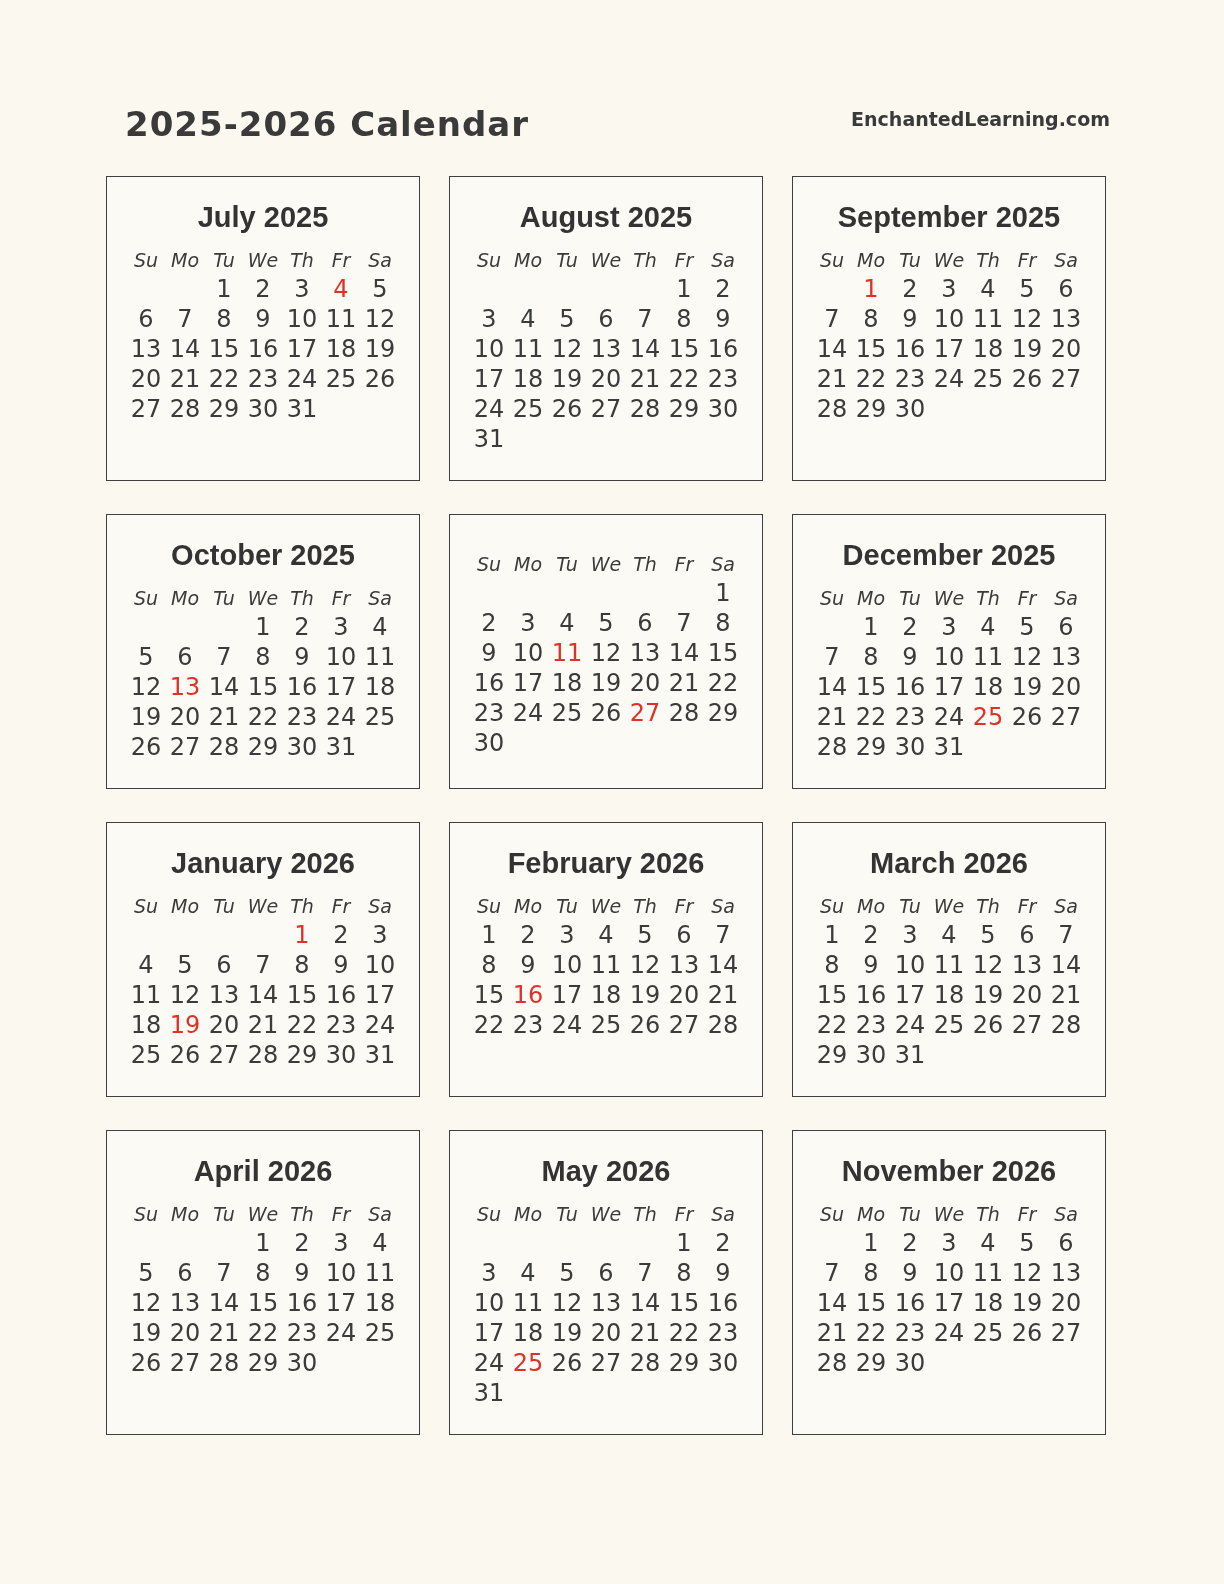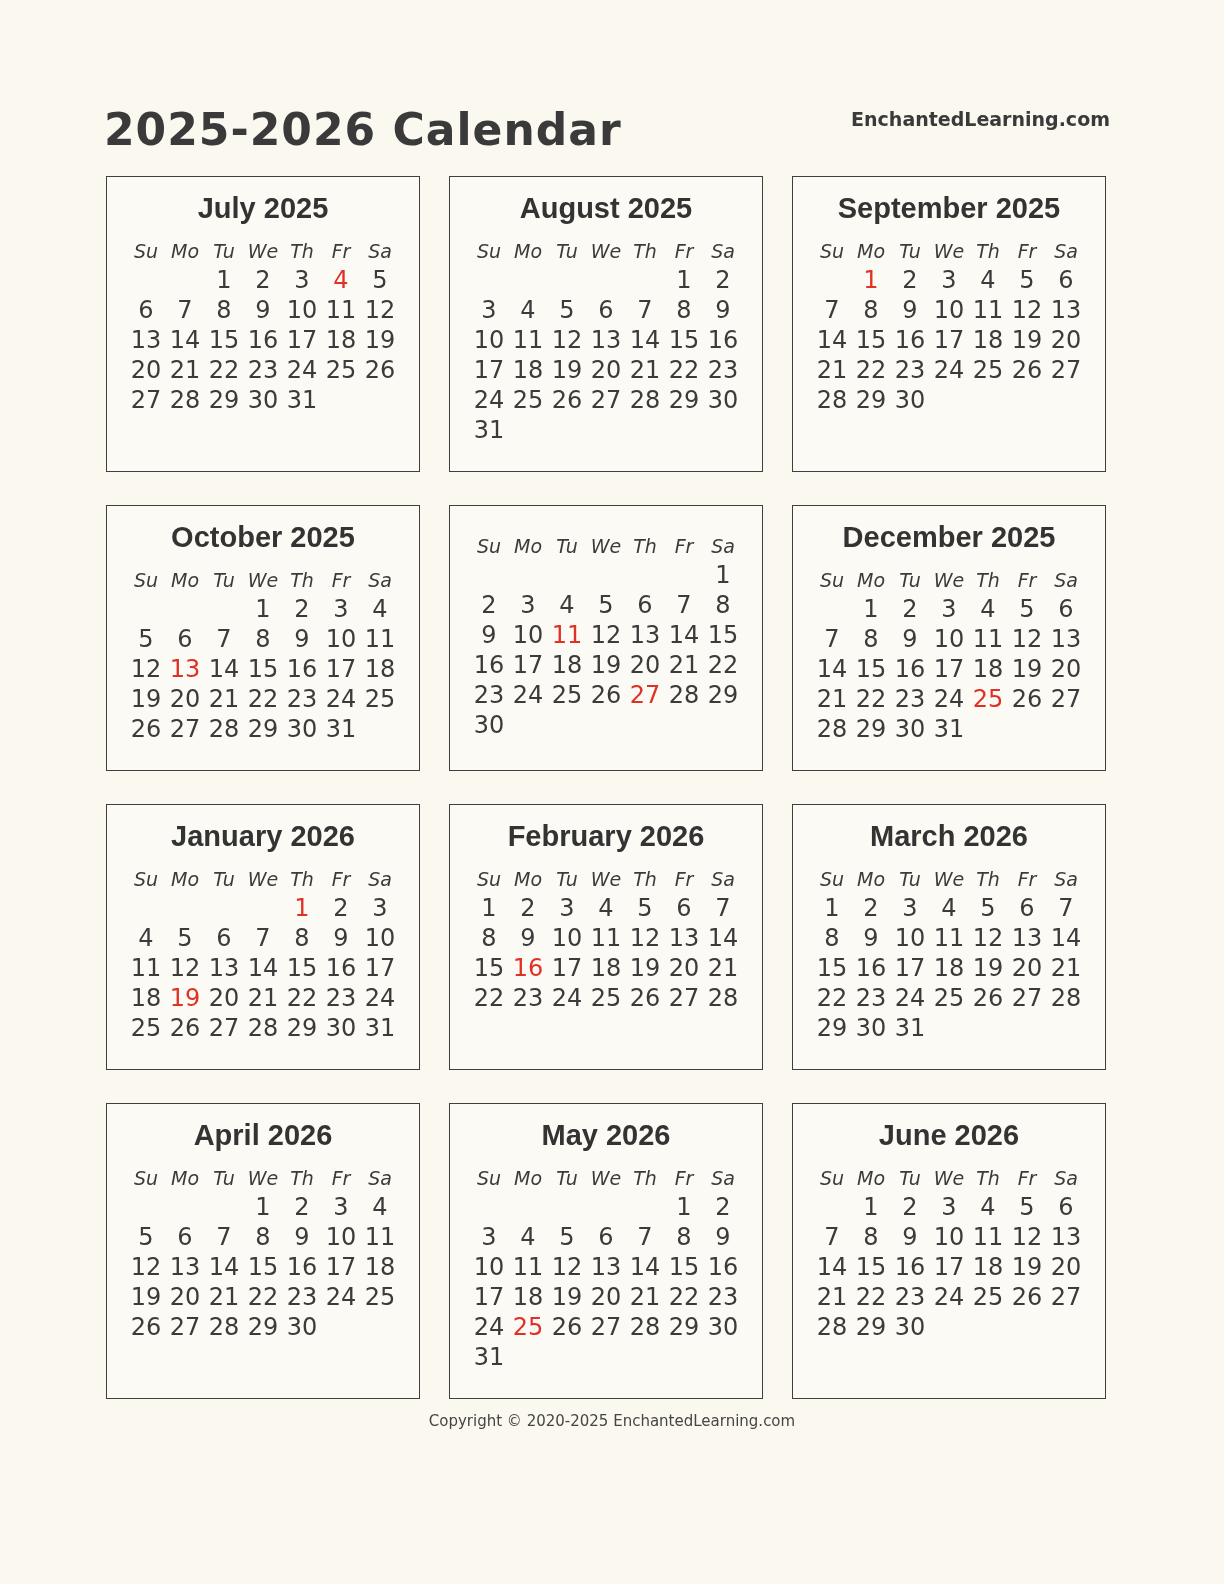--- a/index.html
+++ b/index.html
@@ -14,43 +14,43 @@
   body{
     width:1224px; height:1584px;
     font-family:"DejaVu Sans", sans-serif;
     color:var(--ink);
     position:relative;
     overflow:hidden;
   }
   .page{ position:absolute; inset:0; }
 
   .page-title{
-    position:absolute; left:104px; top:104px;
+    position:absolute; left:125px; top:104px;
     font-family:"DejaVu Sans", sans-serif;
-    font-weight:bold; font-size:44px; letter-spacing:1px;
+    font-weight:bold; font-size:34px; letter-spacing:1px;
     color:#3A3A3A;
   }
   .site-link{
     position:absolute; top:108px; right:114px;
     font-size:19px; font-weight:bold; color:#3A3A3A;
     text-decoration:none;
     font-family:"DejaVu Sans", sans-serif;
   }
 
   .months-grid{
     position:absolute; left:106px; top:176px; width:1002px;
     display:grid;
     grid-template-columns:repeat(3, 314px);
     column-gap:29px; row-gap:33px;
     align-items:stretch;
   }
   .month{
     border:1px solid var(--border);
     background:var(--box-bg);
-    padding:14px 10px 14px;
+    padding:23px 10px 14px;
   }
   .month-title{
     text-align:center;
     font-family:"Liberation Sans", sans-serif;
     font-weight:bold; font-size:29px; line-height:34px;
     color:#333333;
     margin-bottom:10px;
   }
   table.month-table{
     margin:12px auto; border-collapse:collapse;
@@ -801,21 +801,21 @@
               <td></td>
               <td></td>
               <td></td>
               <td></td>
             </tr>
           </tbody>
     </table>
   </div>
 
   <div class="month">
-    <div class="month-title">June 2026</div>
+    <div class="month-title">November 2026</div>
     <table class="month-table">
       <thead>
             <tr>
               <th>Su</th>
               <th>Mo</th>
               <th>Tu</th>
               <th>We</th>
               <th>Th</th>
               <th>Fr</th>
               <th>Sa</th>
@@ -865,14 +865,13 @@
               <td></td>
               <td></td>
               <td></td>
               <td></td>
             </tr>
           </tbody>
     </table>
   </div>
 </div>
 
-  <div class="footer">Copyright © 2020-2025 EnchantedLearning.com</div>
 </div>
 
 </body></html>

